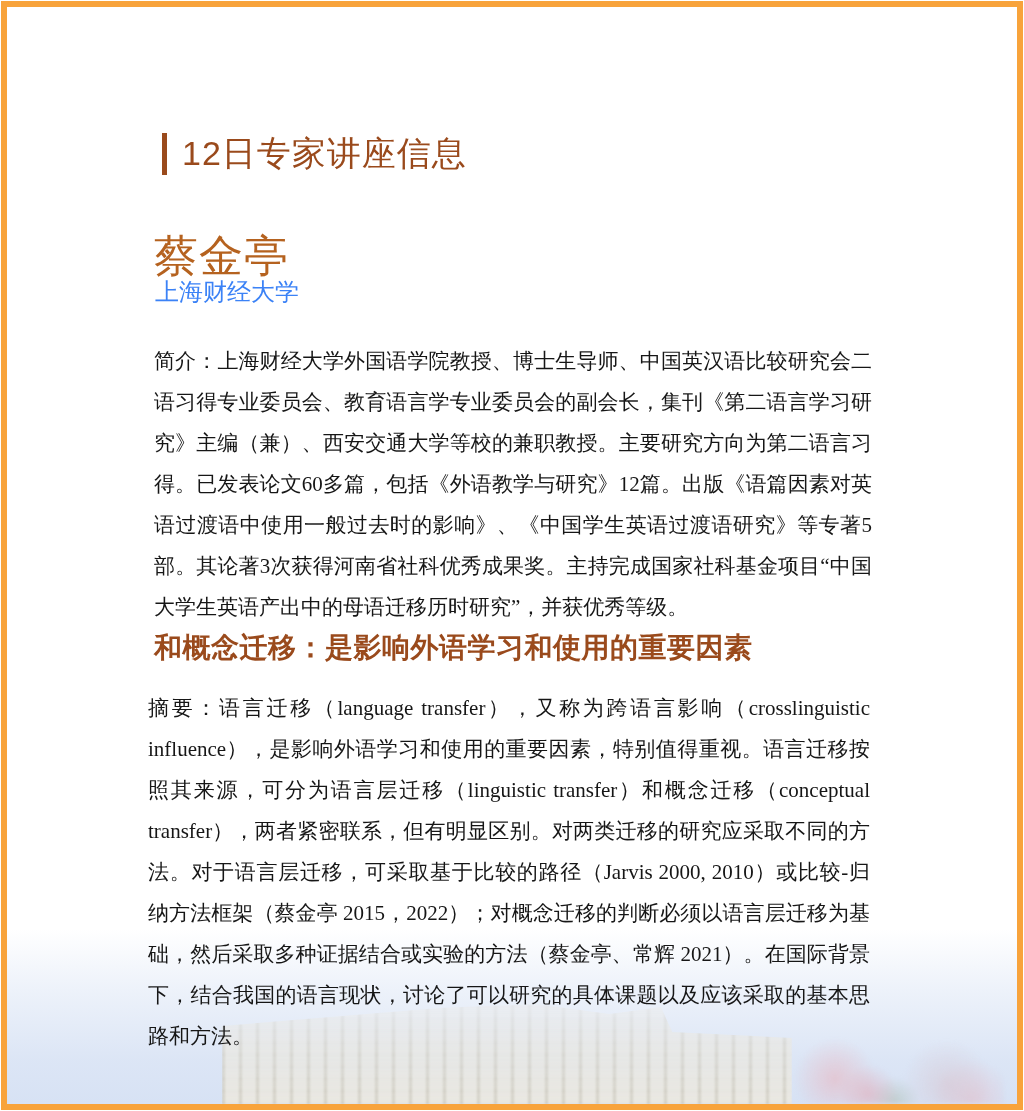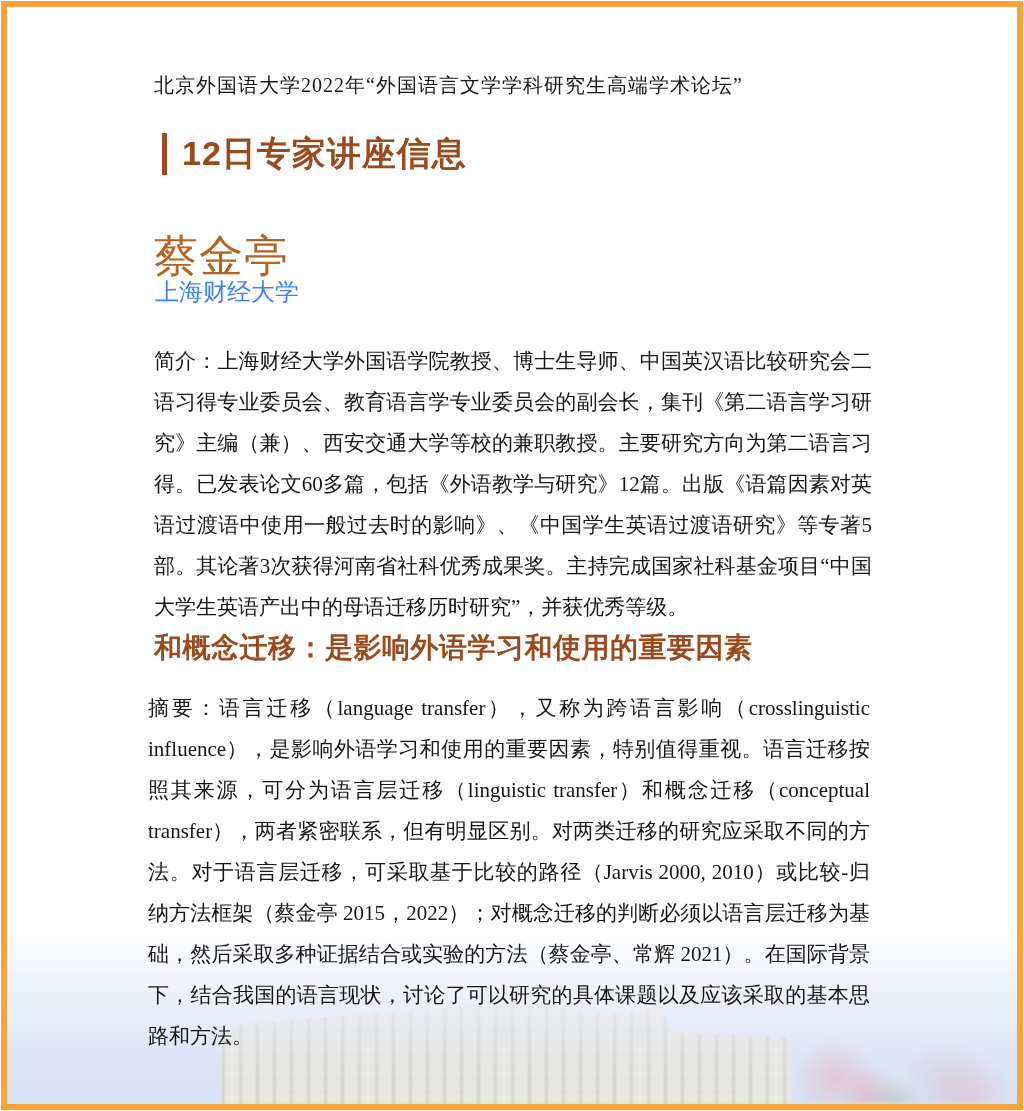--- a/index.html
+++ b/index.html
@@ -90,21 +90,21 @@
     align-items: center;
     gap: 15px;
   }
   .title-accent-bar {
     width: 5px;
     height: 42px;
     background: #9A4A1C;
   }
   .section-title {
     font-family: "Liberation Sans", "DejaVu Sans", sans-serif;
-    font-weight: bold;
+    font-weight: normal;
     font-size: 34px;
     letter-spacing: 1px;
     color: #9A4A1C;
     text-align: center;
   }
   .speaker-name {
     top: 227px;
     left: 154px;
     font-family: "Liberation Sans", "DejaVu Sans", sans-serif;
     font-weight: normal;
@@ -151,21 +151,20 @@
 </style>
 </head>
 <body>
 
 <div class="page">
 
   <div class="sky"></div>
   <div class="building"></div>
   <div class="flowers"></div>
 
-  <div class="layer forum-header">北京外国语大学2022年“外国语言文学学科研究生高端学术论坛”</div>
 
   <div class="layer section-title-row">
     <div class="title-accent-bar"></div>
     <div class="section-title">12日专家讲座信息</div>
   </div>
 
   <div class="layer speaker-name">蔡金亭</div>
   <div class="layer speaker-affiliation">上海财经大学</div>
 
   <div class="layer body-para bio-para">

